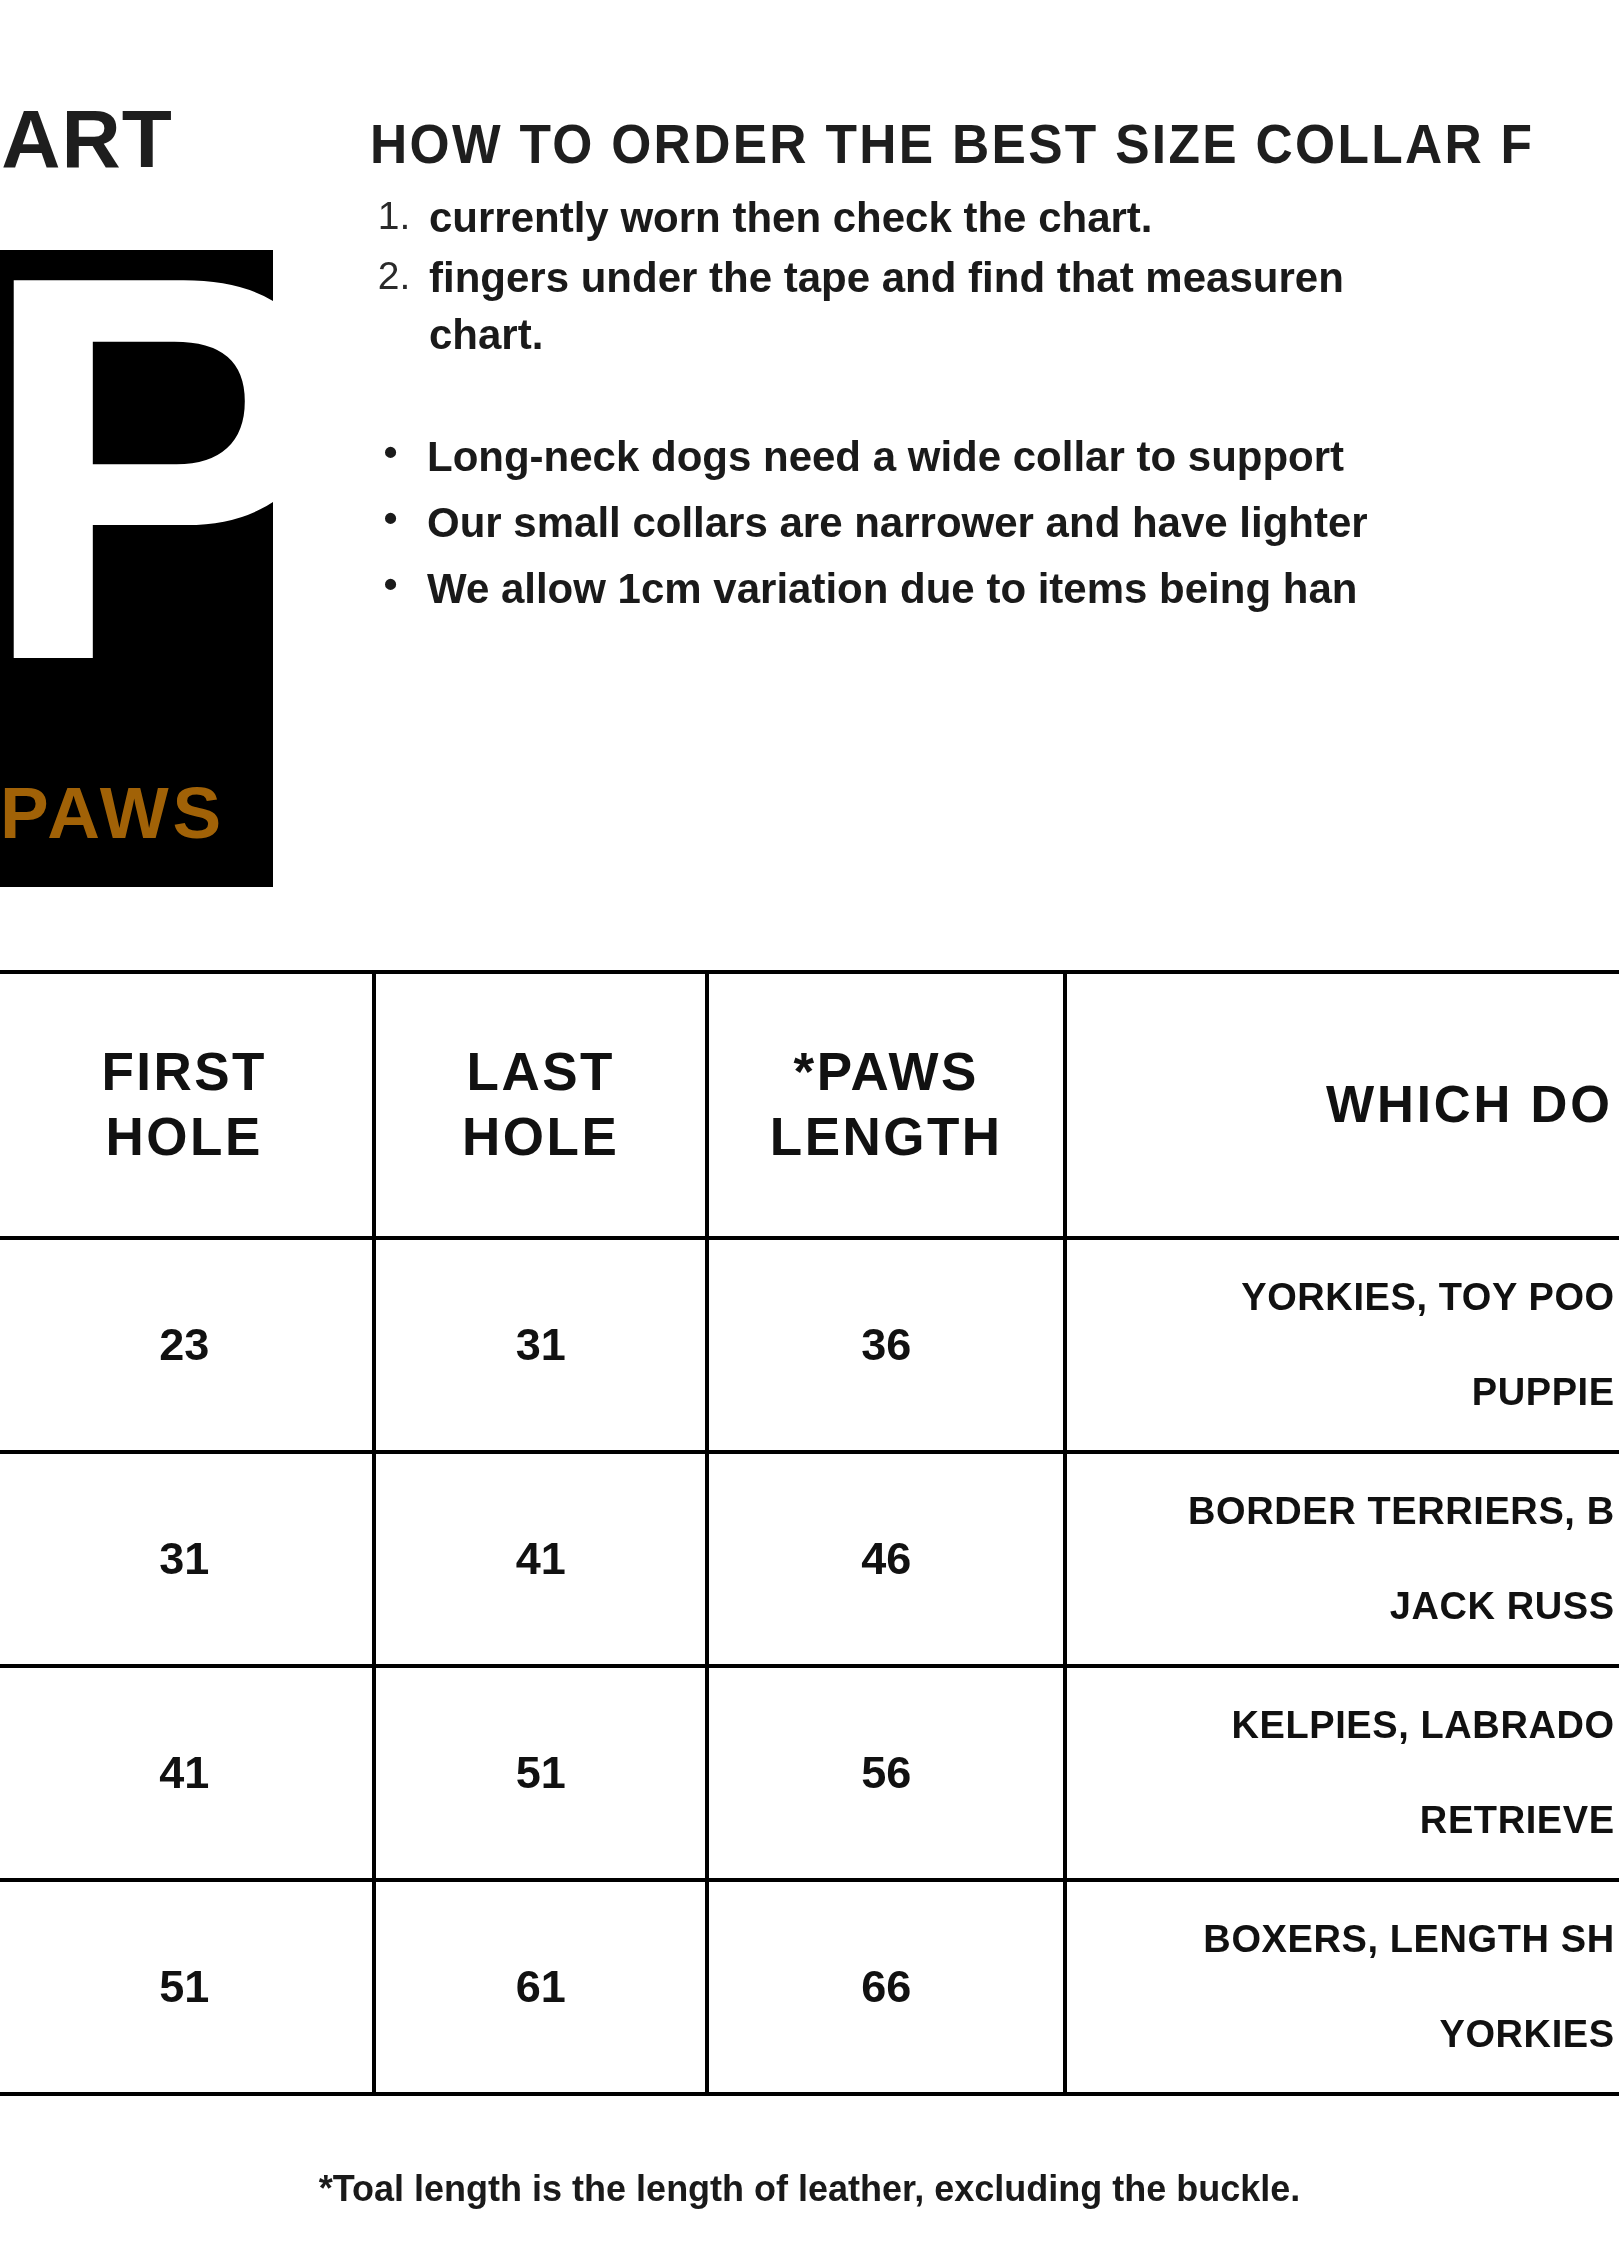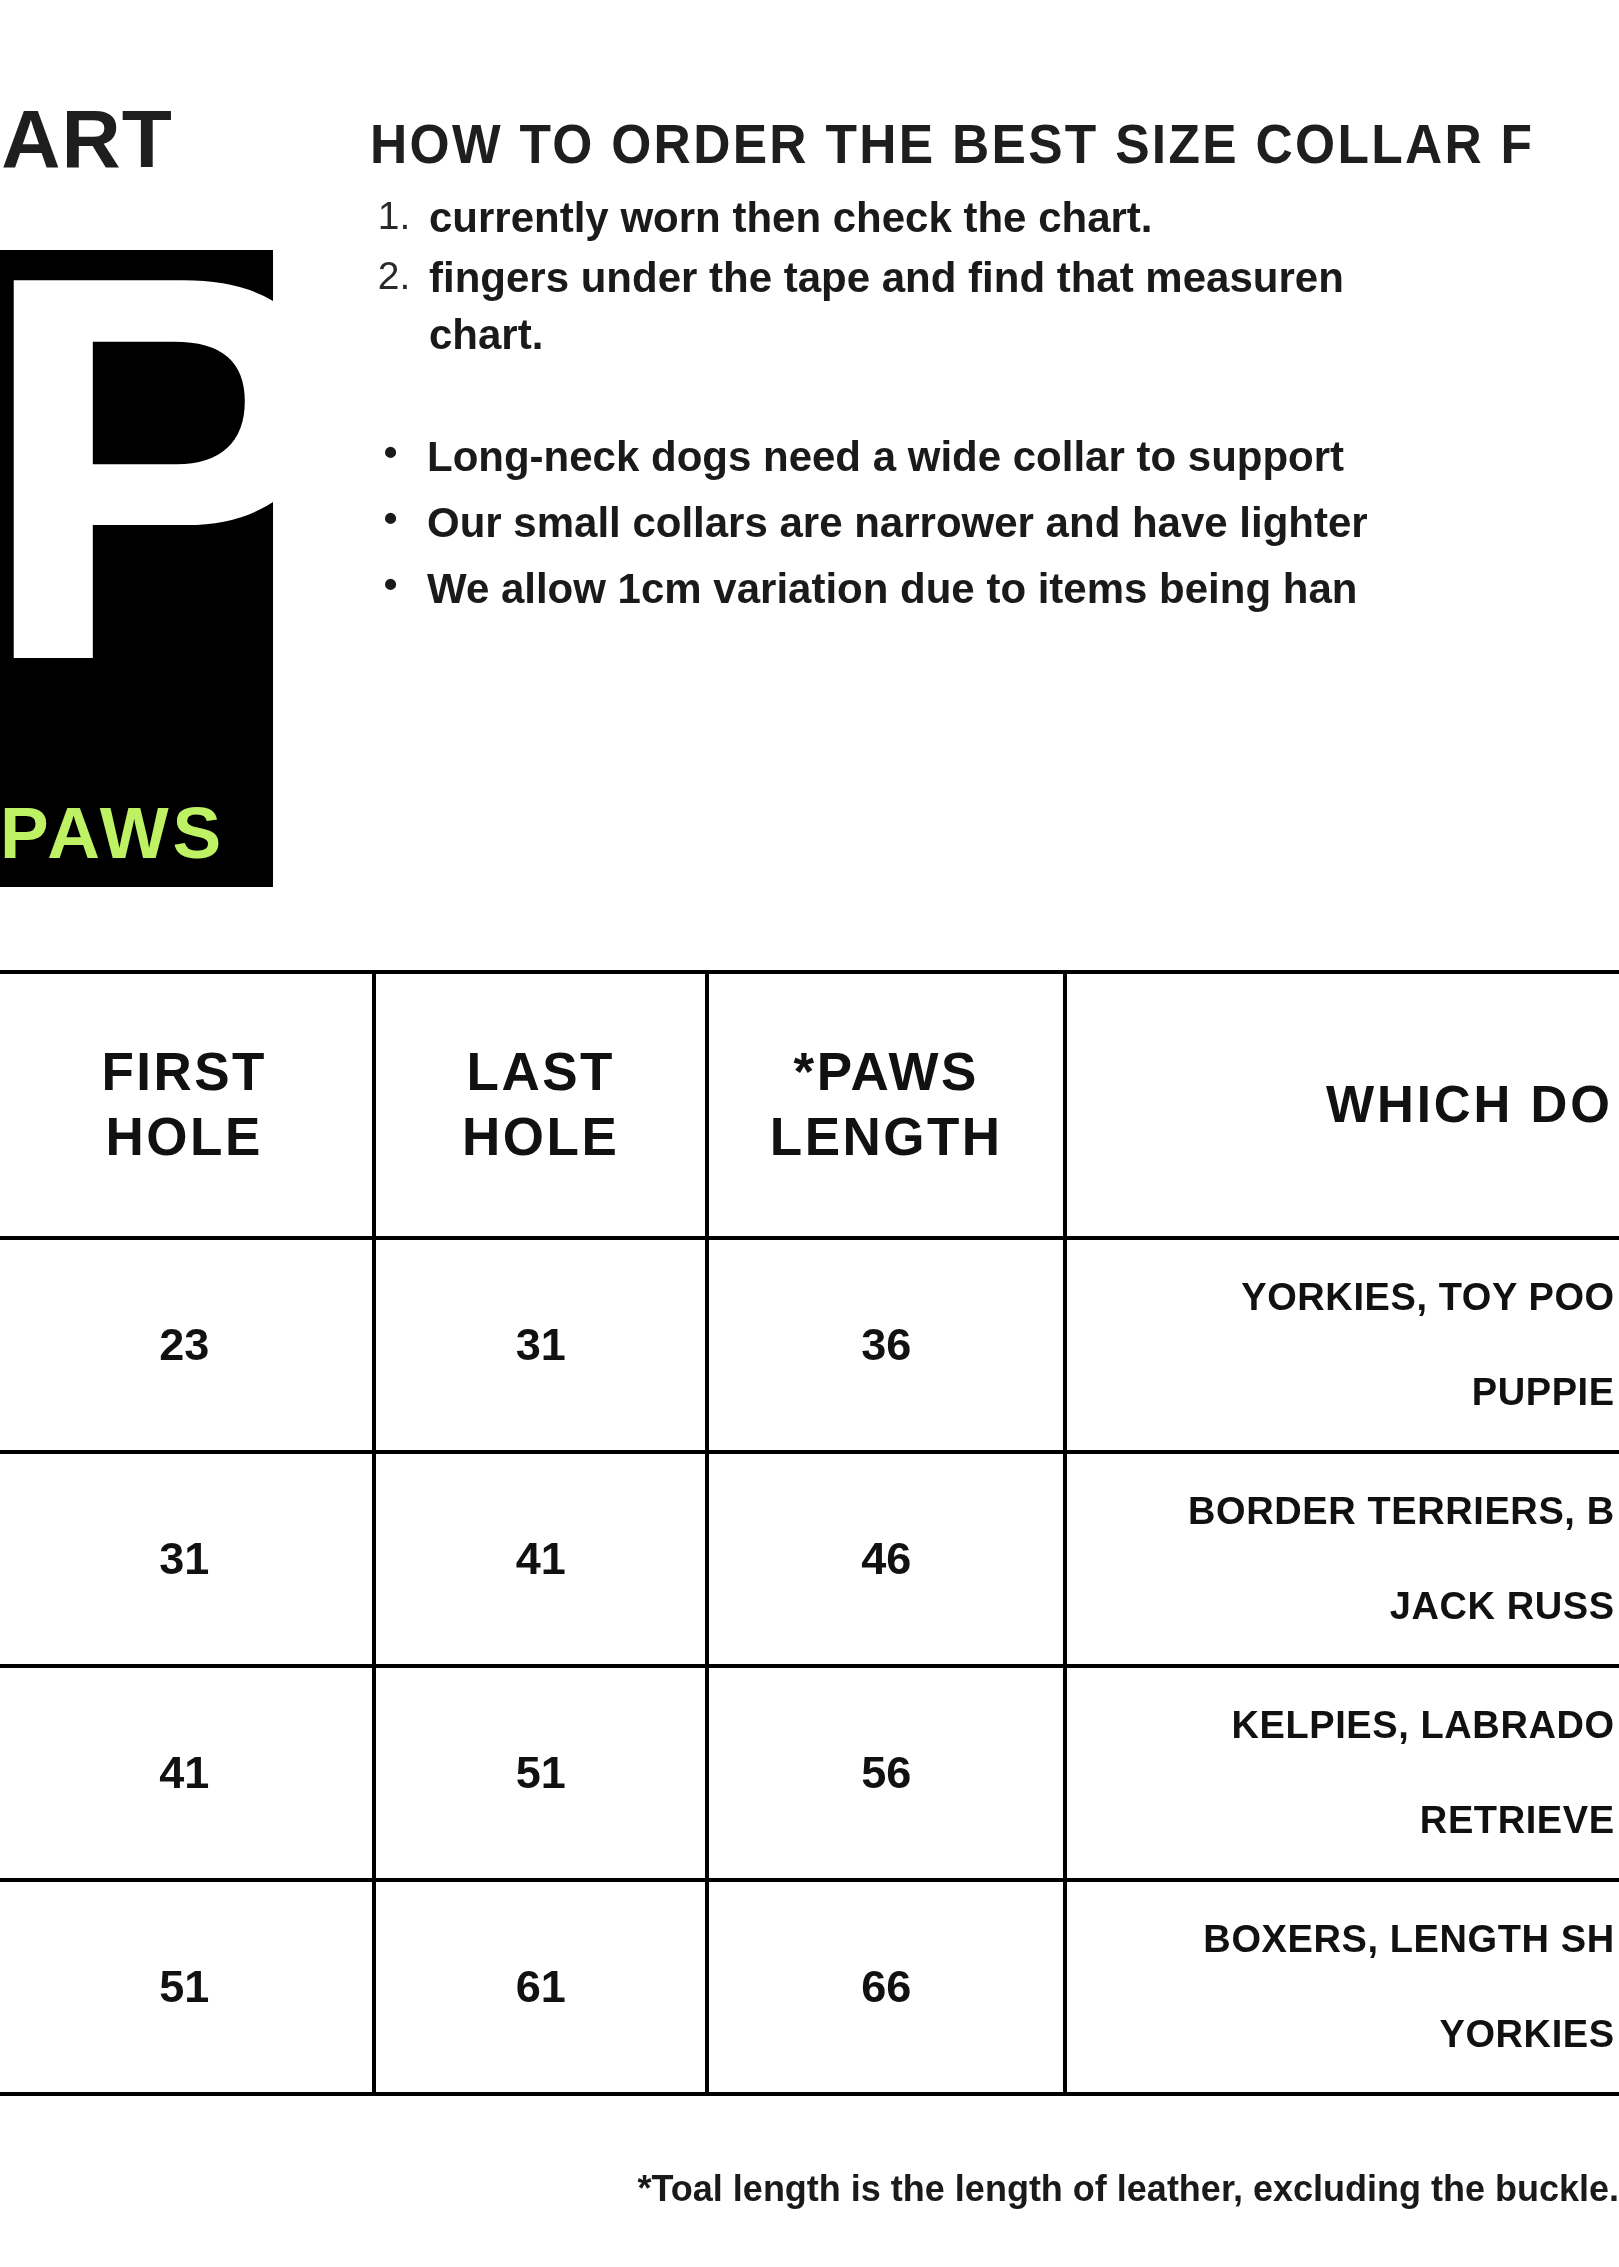--- a/index.html
+++ b/index.html
@@ -58,25 +58,25 @@
     top: -57px;
     font-size: 549px;
     line-height: 1;
     font-weight: 700;
     color: #ffffff;
     font-family: "Liberation Sans", sans-serif;
   }
   .logo-paws {
     position: absolute;
     left: 88px;
-    bottom: 18px;
+    bottom: 38px;
     font-size: 73px;
     font-weight: 700;
     letter-spacing: 3.9px;
-    color: #bef264;
+    color: #a16207;
     line-height: 1;
     font-family: "Liberation Sans", sans-serif;
   }
 
   
   .instructions {
     position: absolute;
     left: 370px;
     top: 0;
     width: 1372px;
@@ -205,21 +205,21 @@
   .head-l2 { display: block; }
   .breed-l1 { display: block; }
   .breed-l2 { display: block; margin-top: 40px; }
 
   
   .footnote {
     position: absolute;
     left: 0;
     top: 2168px;
     width: 1619px;
-    text-align: right;
+    text-align: center;
     font-size: 36px;
     font-weight: 700;
     color: #1a1a1a;
     font-family: "Liberation Sans", sans-serif;
   }
 </style>
 </head>
 <body>
 
 <div class="top-section">

